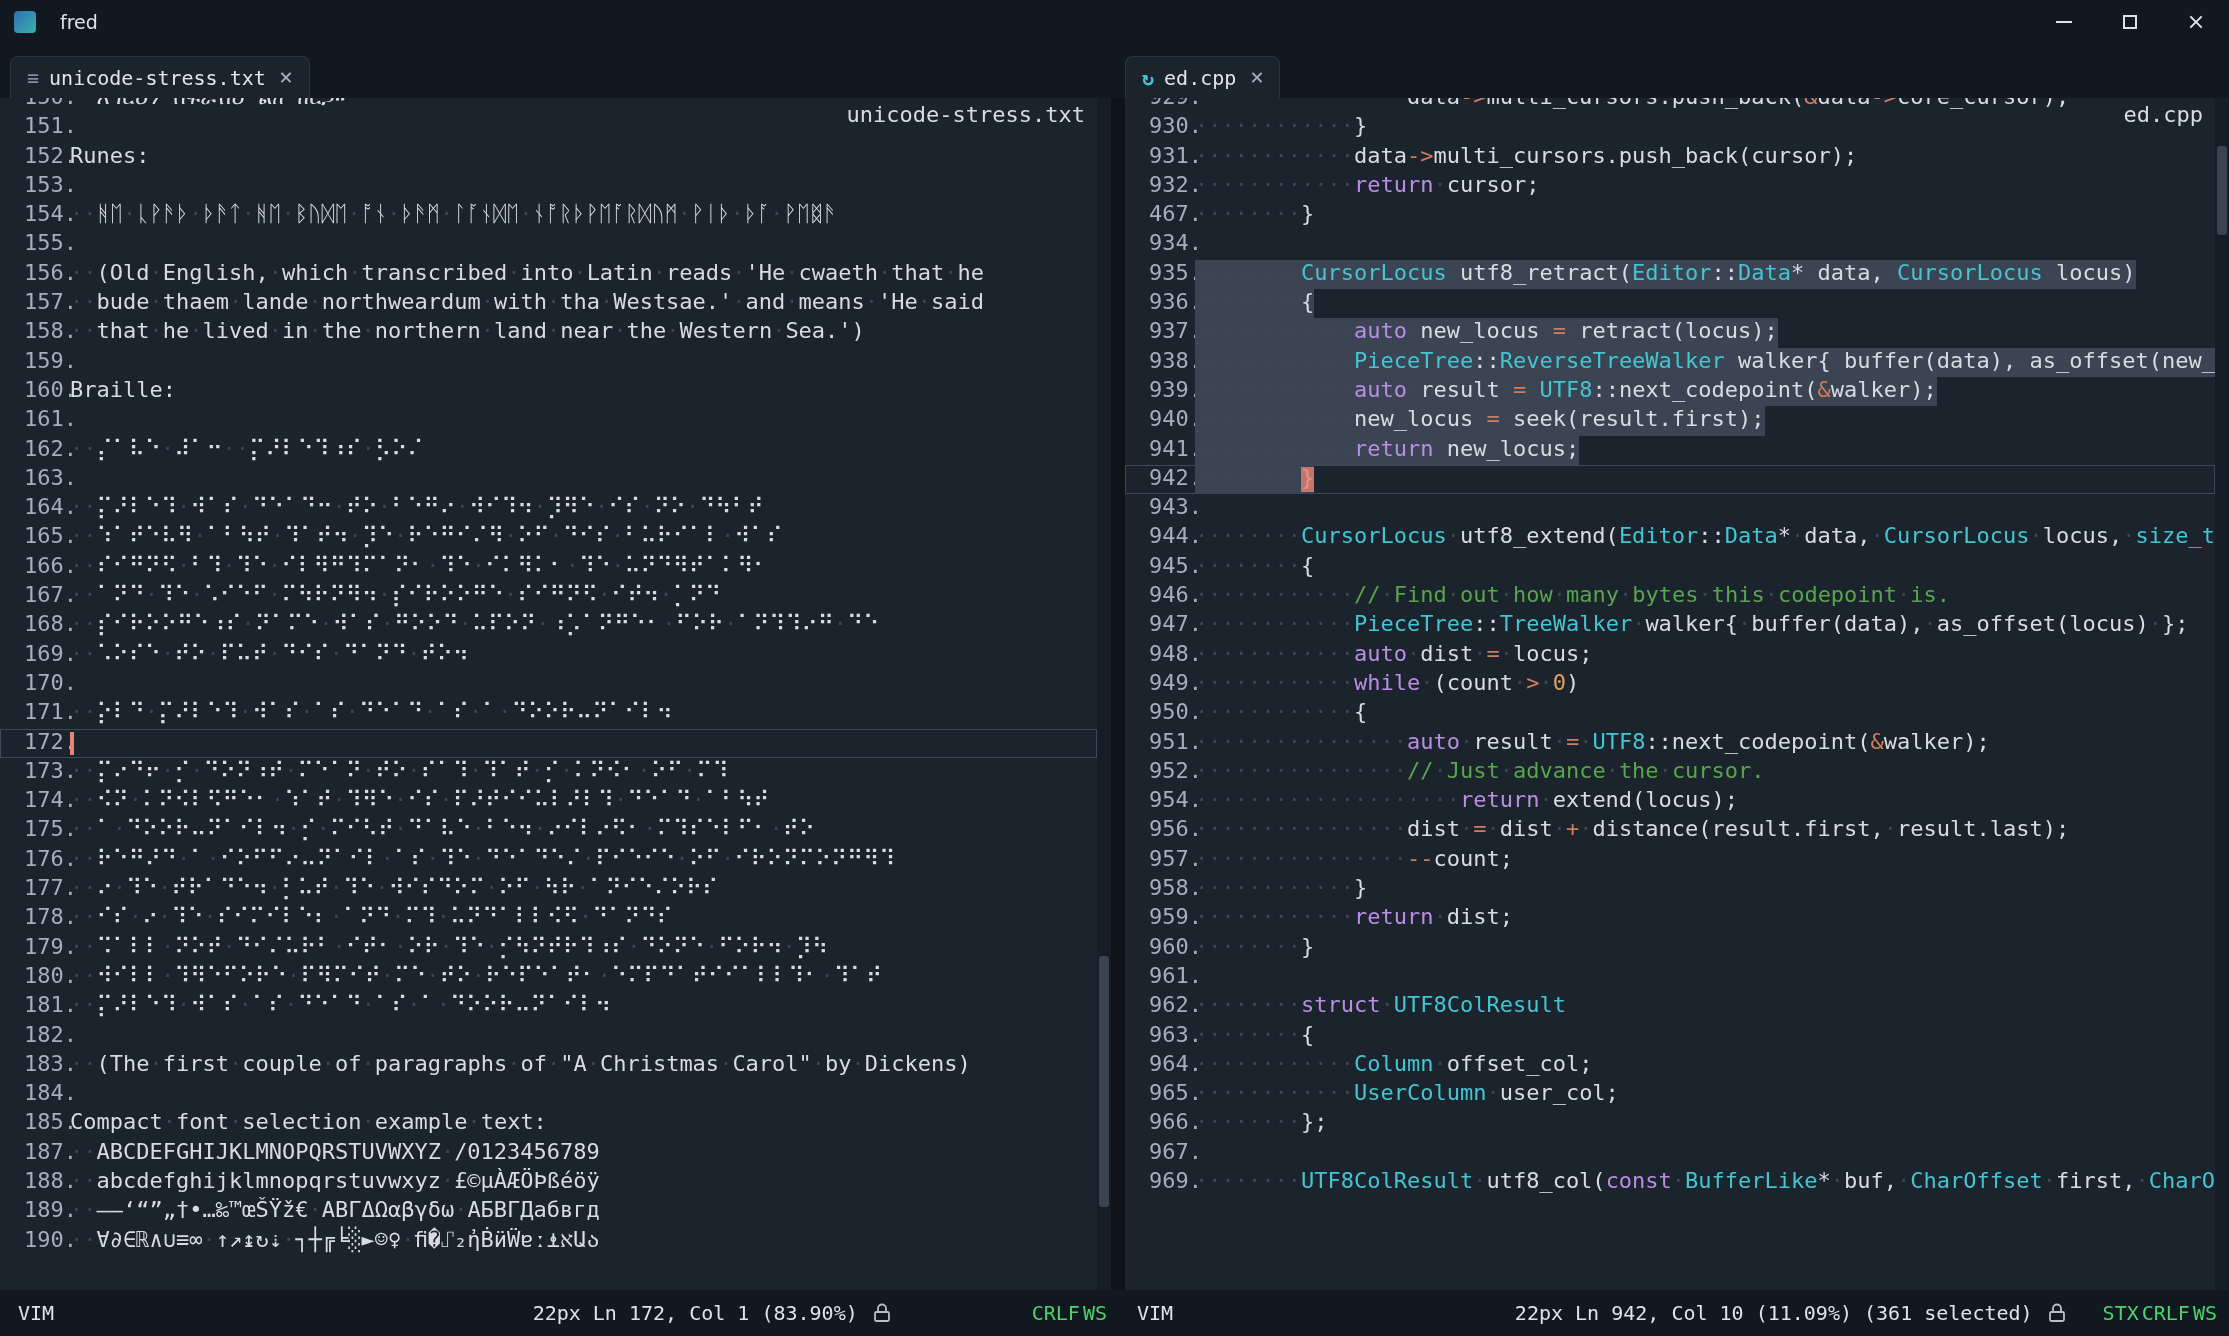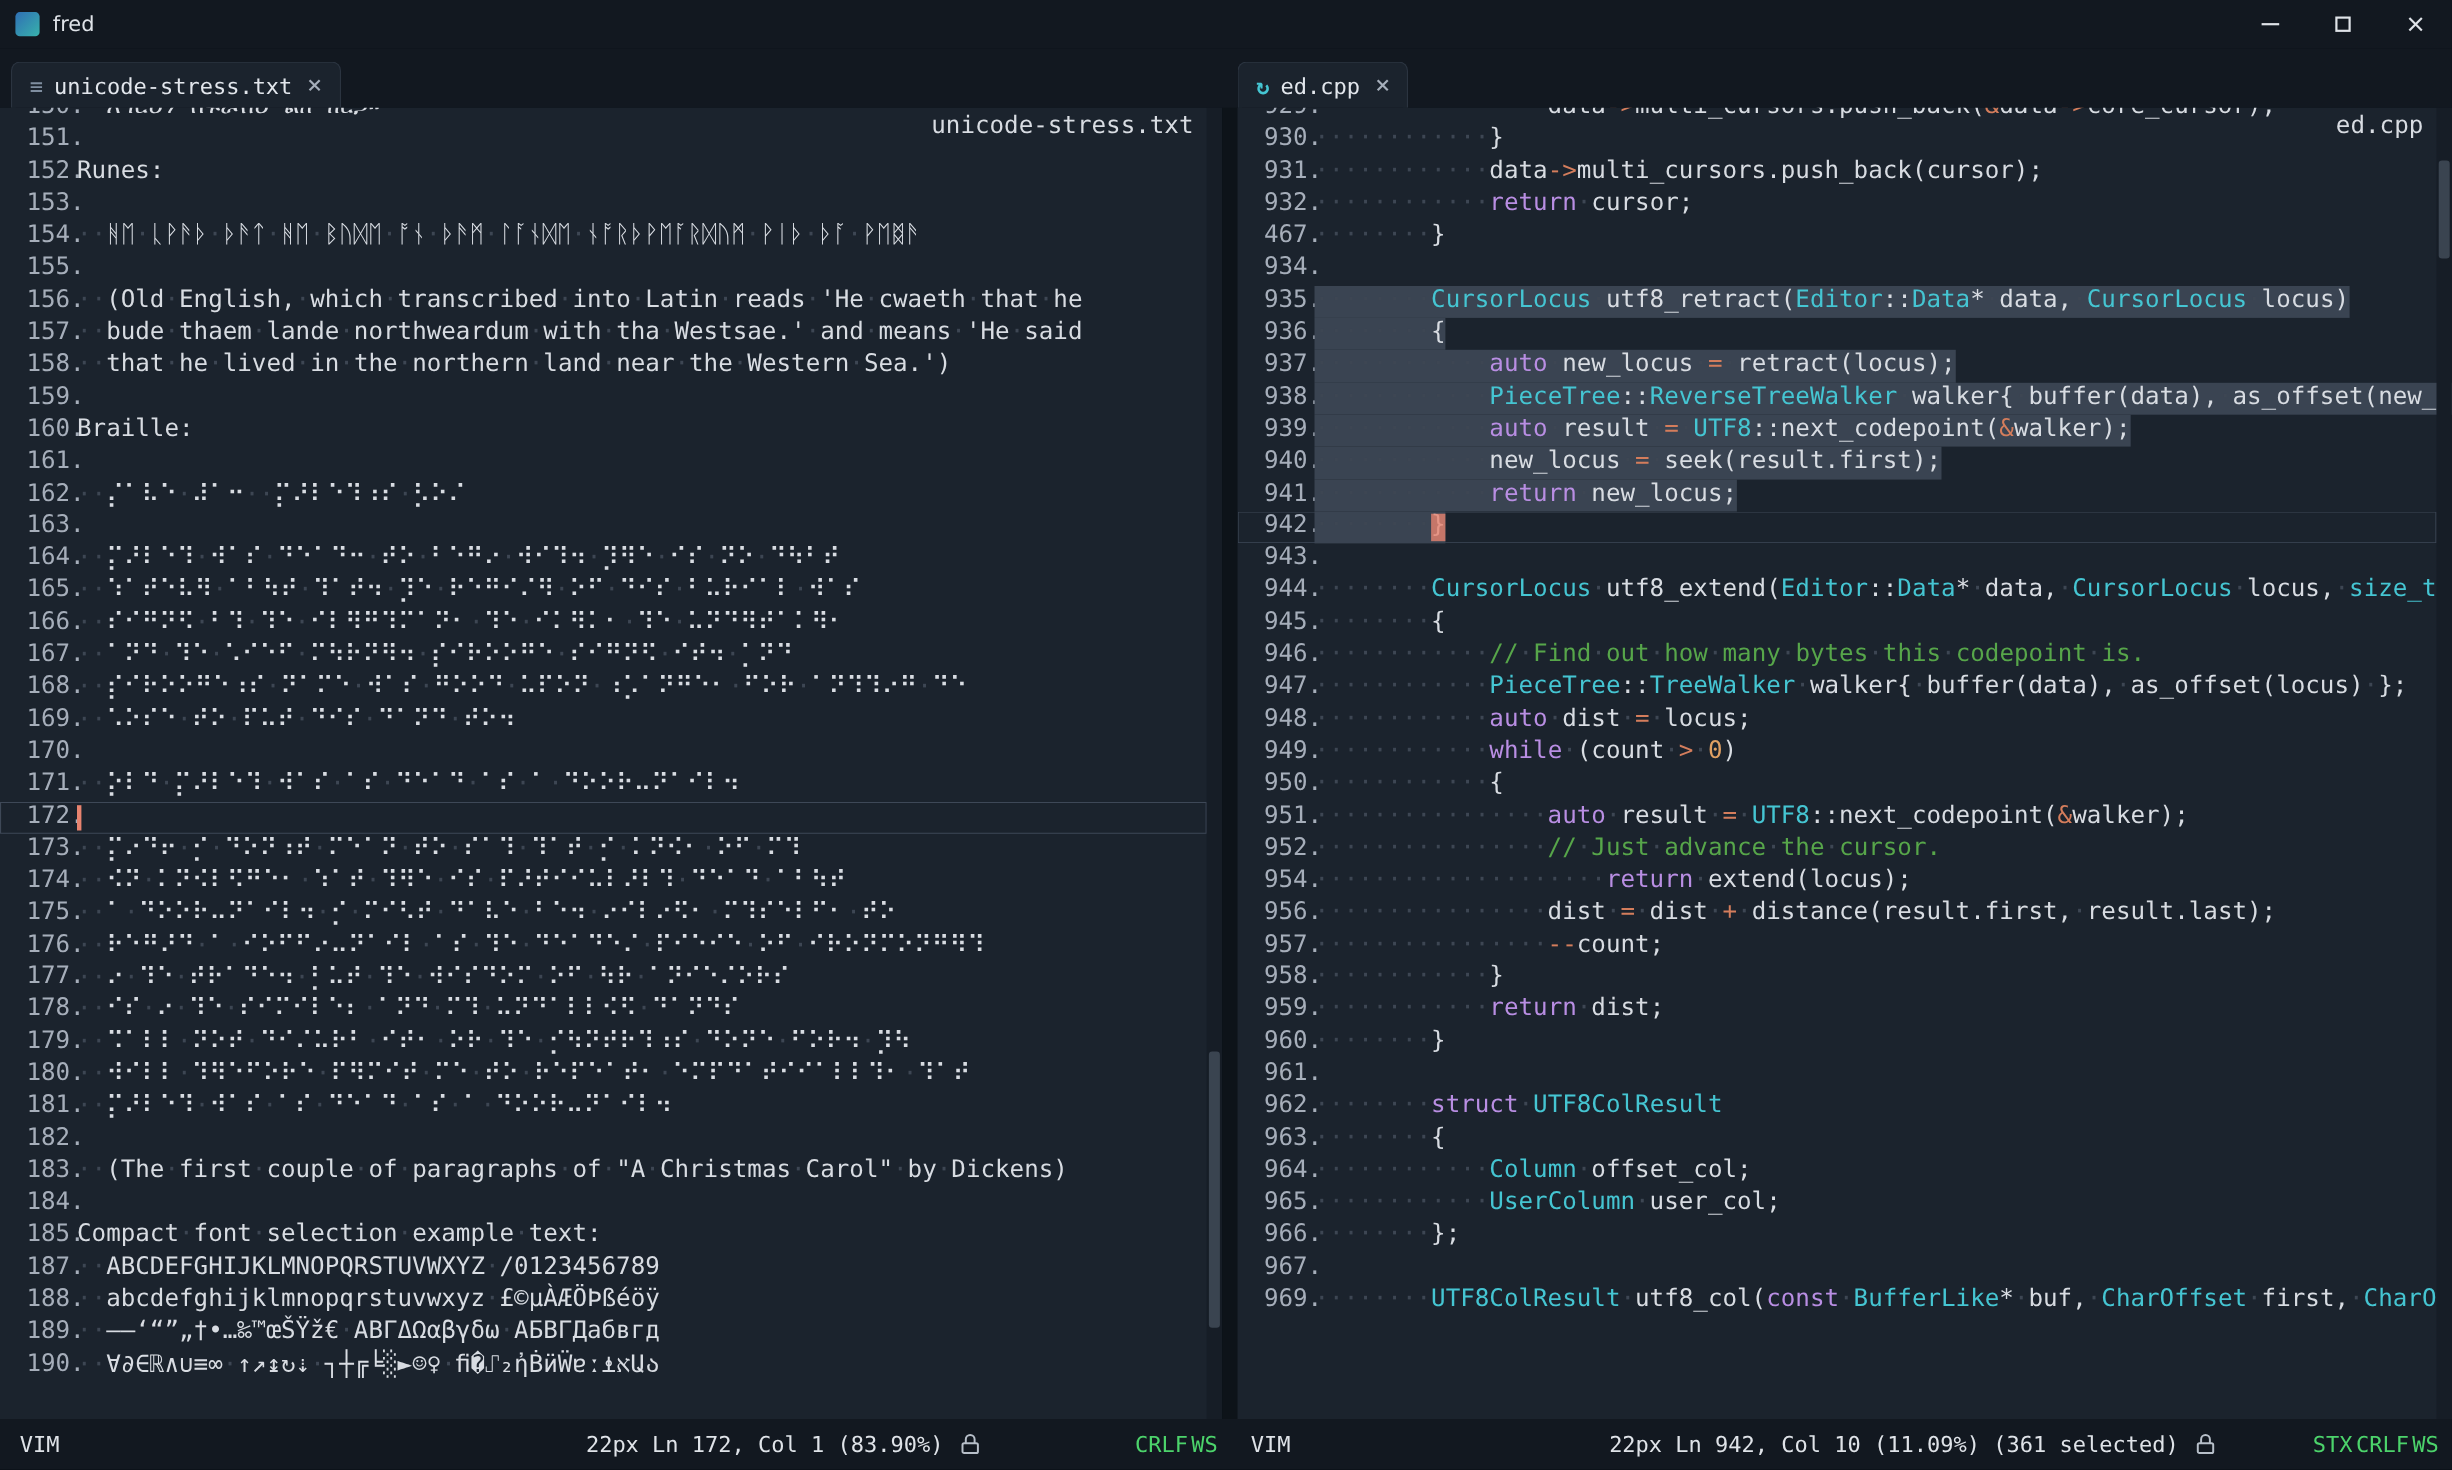--- a/index.html
+++ b/index.html
@@ -20,21 +20,21 @@
     --c-outline:#3e4857;
     --c-chrome-text:#dfe3e8;
   }
   *{margin:0;padding:0;box-sizing:border-box;}
   html,body{width:2229px;height:1336px;overflow:hidden;background:var(--c-bg-window);}
   .window{width:2229px;height:1336px;display:flex;flex-direction:column;background:var(--c-bg-window);}
 
   
   .titlebar{height:44px;flex:none;display:flex;align-items:center;background:var(--c-bg-chrome);padding-left:14px;}
   .app-icon{width:22px;height:22px;border-radius:4px;background:linear-gradient(135deg,#2f6fb4 0%,#38b2ac 100%);flex:none;}
-  .win-title{margin-left:12px;font:19px "DejaVu Sans",sans-serif;color:var(--c-chrome-text);}
+  .win-title{margin-left:24px;font:19px "DejaVu Sans",sans-serif;color:var(--c-chrome-text);}
   .win-controls{margin-left:auto;display:flex;height:100%;}
   .wbtn{width:66px;height:100%;display:flex;align-items:center;justify-content:center;color:var(--c-chrome-text);}
   .glyph-min{width:16px;height:2px;background:var(--c-chrome-text);}
   .glyph-max{width:14px;height:14px;border:2px solid var(--c-chrome-text);}
   .xicon{position:relative;width:16px;height:16px;display:inline-block;}
   .xicon::before,.xicon::after{content:"";position:absolute;left:7px;top:0;width:2px;height:16px;background:currentColor;}
   .xicon::before{transform:rotate(45deg);}
   .xicon::after{transform:rotate(-45deg);}
   .xicon.small{width:13px;height:13px;}
   .xicon.small::before,.xicon.small::after{left:5.5px;height:13px;}
@@ -80,21 +80,21 @@
   
   .statusbar{height:46px;flex:none;display:flex;align-items:center;background:var(--c-bg-chrome);
              font:20px "DejaVu Sans Mono",monospace;color:var(--c-chrome-text);}
   .status-half{display:flex;align-items:center;height:100%;}
   .status-half.l{width:1111px;flex:none;padding:0 4px 0 18px;}
   .status-half.r{flex:1;padding-left:26px;padding-right:12px;}
   .s-info{margin-left:auto;}
   .lock{margin-left:14px;display:flex;align-items:center;}
   .flags{display:flex;gap:3px;}
   .status-half.l .flags{margin-left:140px;}
-  .status-half.r .flags{margin-left:88px;}
+  .status-half.r .flags{margin-left:36px;}
   .flag{color:var(--c-flag-green);}
 </style>
 </head>
 <body>
 
 <div class="window">
 
   <div class="titlebar">
     <span class="app-icon"></span>
     <span class="win-title">fred</span>

